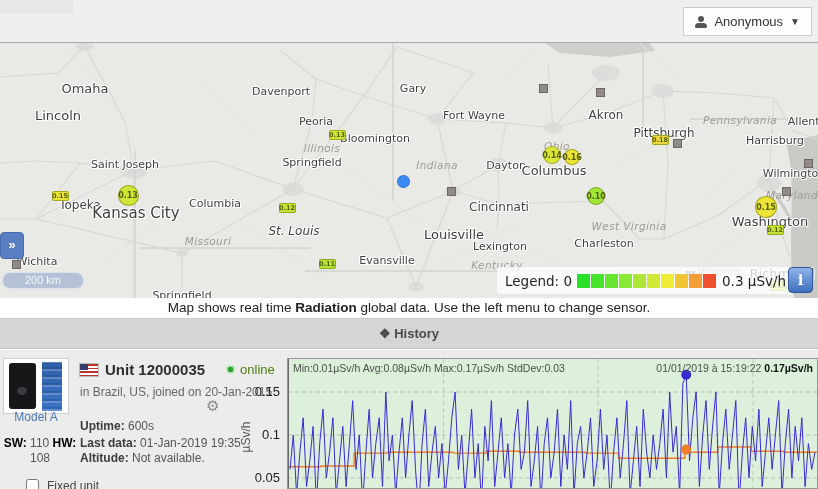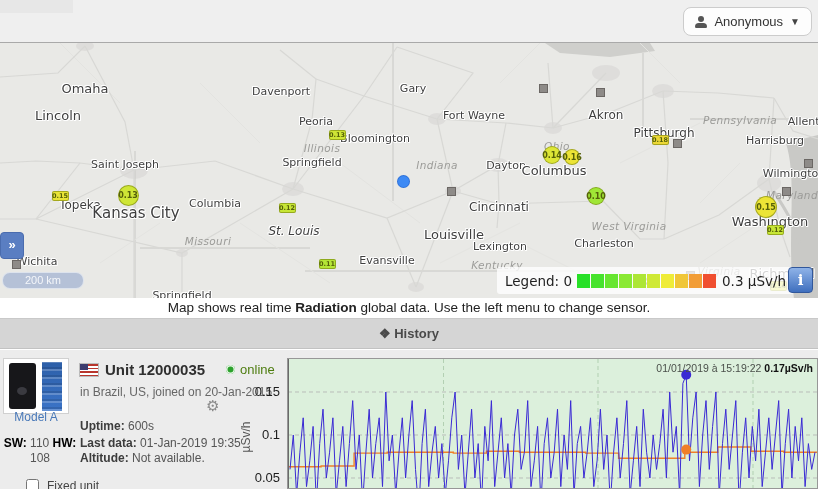--- a/index.html
+++ b/index.html
@@ -2,21 +2,21 @@
 <html><head>
 <meta charset="utf-8">
 <style>
   html,body{margin:0;padding:0;background:#fff;}
   #stage{position:relative;width:818px;height:489px;overflow:hidden;background:#fff;
          font-family:"Liberation Sans",sans-serif;}
   
   .topbar{position:absolute;left:0;top:0;width:818px;height:42px;background:#efefef;}
   .topbar-remnant{position:absolute;left:0;top:0;width:73px;height:13px;background:#e7e7e7;}
   .user-btn{position:absolute;right:6px;top:7px;height:27px;display:flex;align-items:center;gap:7px;
-            padding:0 11px;background:#fdfdfd;border:1px solid #ccc;border-radius:8px;
+            padding:0 11px;background:#fdfdfd;border:1px solid #ccc;border-radius:0;
             font-size:13px;color:#333;cursor:pointer;}
   .person{width:12px;height:12px;position:relative;display:inline-block;}
   .person:before{content:"";position:absolute;left:3px;top:0;width:6px;height:6px;border-radius:50%;background:#555;}
   .person:after{content:"";position:absolute;left:0;top:7px;width:12px;height:5px;border-radius:6px 6px 2px 2px;background:#555;}
   .caret{font-size:10px;color:#444;}
   
   .map{position:absolute;left:0;top:42px;width:818px;height:256px;background:#e9e9e6;
        border-top:1px solid #a9a9a9;overflow:hidden;}
   .map svg.roads{position:absolute;left:0;top:0;}
   .city{position:absolute;transform:translate(-50%,-50%);white-space:nowrap;color:#3f3f3f;
@@ -312,18 +312,19 @@
         <line x1="0" y1="119" x2="529" y2="119" stroke="#b9bdb9" stroke-dasharray="4 3"></line>
         <line x1="155.52599999999998" y1="0" x2="155.52599999999998" y2="129" stroke="#b2d0b2" stroke-dasharray="4 3"></line>
         <line x1="309.99399999999997" y1="0" x2="309.99399999999997" y2="129" stroke="#b2d0b2" stroke-dasharray="4 3"></line>
         <line x1="464.991" y1="0" x2="464.991" y2="129" stroke="#b2d0b2" stroke-dasharray="4 3"></line>
         <path d="M0 107.8 H33.1 V107.0 H66.1 V94.1 H99.2 V93.2 H132.3 V93.2 H165.3 V94.1 H198.4 V92.3 H231.4 V93.2 H264.5 V93.2 H297.6 V94.1 H330.6 V99.2 H363.7 V99.2 H396.8 V93.2 H429.8 V88.0 H462.9 V92.3 H495.9 V93.2 H529.0" fill="none" stroke="#f07f28" stroke-width="1.4"></path>
         <polyline points="2.0,110.4 5.3,76.0 8.6,136.2 11.9,93.2 15.2,58.8 18.5,127.6 21.8,101.8 25.1,67.4 28.4,144.8 31.7,84.6 35.0,50.2 38.3,119.0 41.6,93.2 44.9,58.8 48.2,136.2 51.5,101.8 54.8,67.4 58.1,127.6 61.4,84.6 64.7,41.6 68.0,110.4 71.3,76.0 74.6,144.8 77.9,93.2 81.2,50.2 84.5,119.0 87.8,84.6 91.2,58.8 94.5,127.6 97.8,33.0 101.1,101.8 104.4,76.0 107.7,136.2 111.0,93.2 114.3,58.8 117.6,119.0 120.9,76.0 124.2,41.6 127.5,110.4 130.8,153.4 134.1,84.6 137.4,50.2 140.7,127.6 144.0,93.2 147.3,67.4 150.6,119.0 153.9,84.6 157.2,136.2 160.5,101.8 163.8,58.8 167.1,33.0 170.4,110.4 173.7,76.0 177.0,136.2 180.3,93.2 183.6,50.2 186.9,119.0 190.2,84.6 193.5,144.8 196.8,67.4 200.1,101.8 203.4,41.6 206.7,127.6 210.0,93.2 213.3,58.8 216.6,119.0 219.9,84.6 223.2,136.2 226.5,76.0 229.8,50.2 233.1,110.4 236.4,93.2 239.7,41.6 243.0,127.6 246.3,101.8 249.6,67.4 252.9,144.8 256.2,84.6 259.5,58.8 262.8,119.0 266.2,93.2 269.5,50.2 272.8,127.6 276.1,76.0 279.4,110.4 282.7,41.6 286.0,136.2 289.3,84.6 292.6,67.4 295.9,119.0 299.2,93.2 302.5,58.8 305.8,127.6 309.1,101.8 312.4,50.2 315.7,110.4 319.0,76.0 322.3,144.8 325.6,93.2 328.9,58.8 332.2,119.0 335.5,84.6 338.8,41.6 342.1,136.2 345.4,101.8 348.7,67.4 352.0,127.6 355.3,50.2 358.6,93.2 361.9,119.0 365.2,76.0 368.5,110.4 371.8,84.6 375.1,50.2 378.4,119.0 381.7,33.0 385.0,93.2 388.3,67.4 391.6,136.2 394.9,24.4 398.2,15.8 401.5,101.8 404.8,58.8 408.1,33.0 411.4,127.6 414.7,76.0 418.0,41.6 421.3,110.4 424.6,67.4 427.9,33.0 431.2,136.2 434.5,84.6 437.8,50.2 441.2,110.4 444.5,76.0 447.8,41.6 451.1,144.8 454.4,93.2 457.7,58.8 461.0,119.0 464.3,67.4 467.6,101.8 470.9,50.2 474.2,127.6 477.5,93.2 480.8,58.8 484.1,110.4 487.4,76.0 490.7,41.6 494.0,136.2 497.3,84.6 500.6,50.2 503.9,119.0 507.2,67.4 510.5,101.8 513.8,58.8 517.1,127.6 520.4,84.6 523.7,110.4 527.0,93.2" fill="none" stroke="#3a2ad4" stroke-width="1" stroke-linejoin="round"></polyline>
         <circle cx="398.2264150943396" cy="90.62" r="5" fill="#f07f28"></circle>
         <circle cx="398.2264150943396" cy="15.799999999999997" r="5" fill="#3a2ad4"></circle>
         <line x1="0.5" y1="0" x2="0.5" y2="129" stroke="#6a6a6a"></line>
       </svg>
+    <div class="chart-stats">Min:0.01µSv/h Avg:0.08µSv/h Max:0.17µSv/h StdDev:0.03</div>
     <div class="chart-cursor">
       <span>01/01/2019 à 15:19:22</span> <b>0.17µSv/h</b>
     </div>
   </div>
 
 </div>
 
 </body></html>

